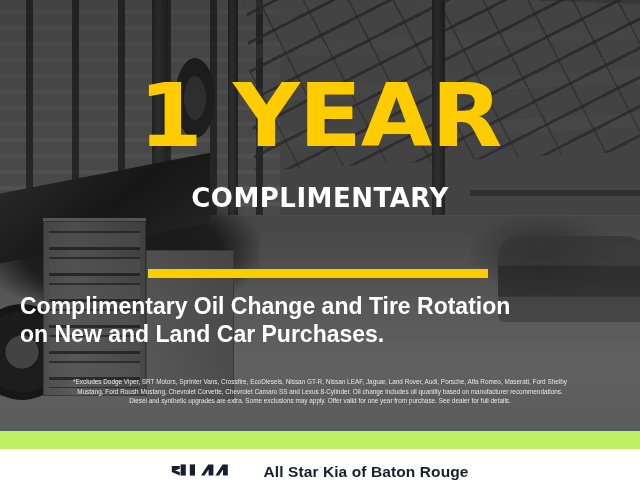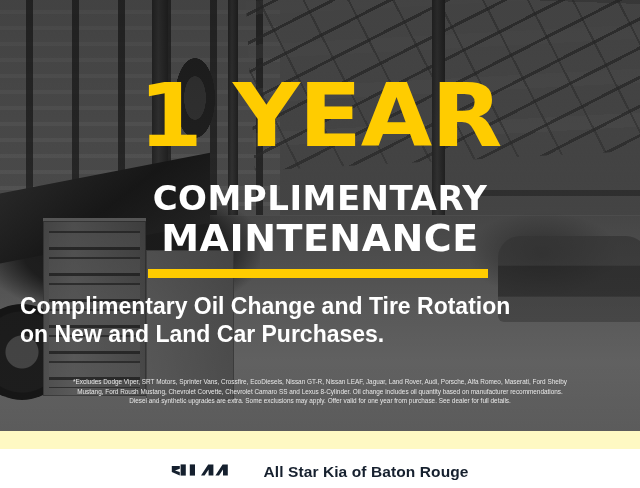--- a/index.html
+++ b/index.html
@@ -2,21 +2,21 @@
 <html><head>
 <meta charset="utf-8">
 <style>
   html,body{margin:0;padding:0;}
   body{
     width:640px;height:488px;overflow:hidden;
     background:#ffffff;
     font-family:"Liberation Sans", sans-serif;
     -webkit-font-smoothing:antialiased;
   }
-  .ad{position:relative;width:640px;height:488px;background:#fef9c3;}
+  .ad{position:relative;width:640px;height:488px;background:#bef264;}
 
   
   .hero{
     position:absolute;left:0;top:0;width:640px;height:431px;
     overflow:hidden;background:#6b6b6b;
   }
   
   .photo{position:absolute;inset:0;filter:grayscale(1);}
 
   .ph-sky{
@@ -120,21 +120,21 @@
     color:#FFCC00;
     font-size:88px;line-height:88px;
     font-weight:bold;
     letter-spacing:-1px;
     font-family:"DejaVu Sans", sans-serif;
     transform:scaleX(1.05);
   }
   .headline-1{
     position:absolute;left:0;right:0;top:178px;
     text-align:center;color:#ffffff;
-    font-size:34px;line-height:40px;font-weight:bold;letter-spacing:0.5px;
+    font-size:26px;line-height:40px;font-weight:bold;letter-spacing:0.5px;
     font-family:"DejaVu Sans", sans-serif;
   }
   .headline-2{
     position:absolute;left:0;right:0;top:218px;
     text-align:center;color:#ffffff;
     font-size:38px;line-height:40px;font-weight:bold;letter-spacing:0.5px;
     font-family:"DejaVu Sans", sans-serif;
   }
   .rule{
     position:absolute;left:148px;top:269px;width:340px;height:9px;
@@ -189,21 +189,20 @@
       <div class="ph-toolbox"></div>
       <div class="ph-cabinet"></div>
       <div class="ph-rightbay"></div>
       <div class="ph-rightcar"></div>
     </div>
     <div class="overlay"></div>
 
     <div class="content">
       <div class="headline-year">1 YEAR</div>
       <div class="headline-1">COMPLIMENTARY</div>
-      <div class="headline-2">MAINTENANCE</div>
       <div class="rule"></div>
 
       <div class="sub">
         <span>Complimentary Oil Change and Tire Rotation</span>
         <span class="l2">on New and Land Car Purchases.</span>
       </div>
 
       <div class="fineprint">
         <span>*Excludes Dodge Viper, SRT Motors, Sprinter Vans, Crossfire, EcoDiesels, Nissan GT-R, Nissan LEAF, Jaguar, Land Rover, Audi, Porsche, Alfa Romeo, Maserati, Ford Shelby</span>
         <span>Mustang, Ford Roush Mustang, Chevrolet Corvette, Chevrolet Camaro SS and Lexus 8-Cylinder. Oil change includes oil quantity based on manufacturer recommendations.</span>

